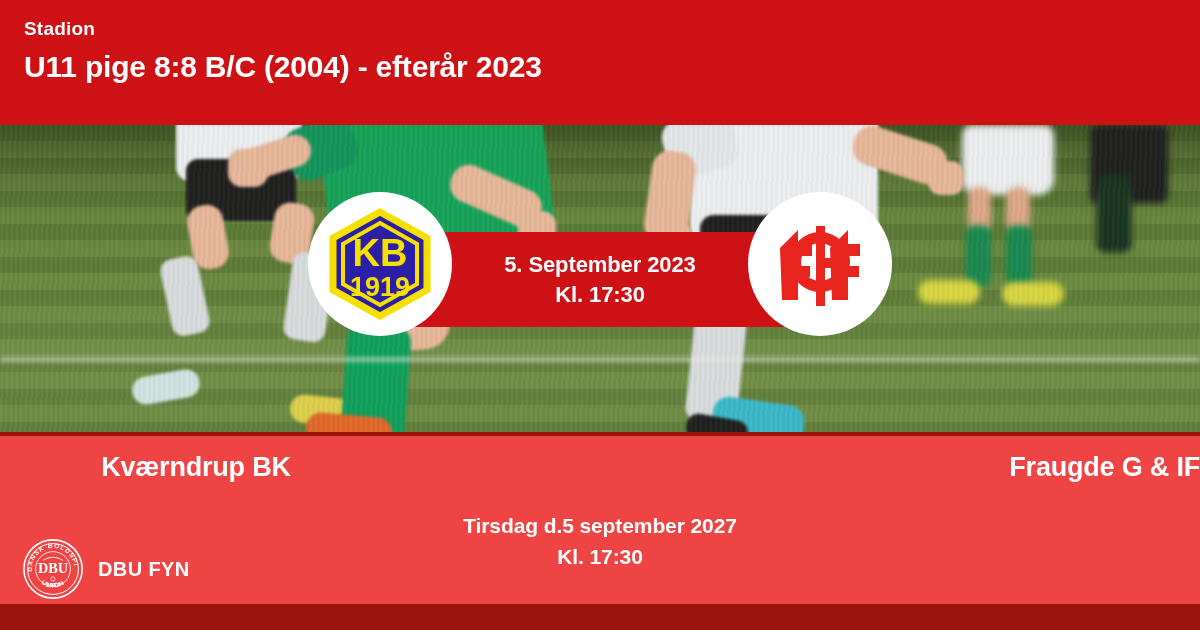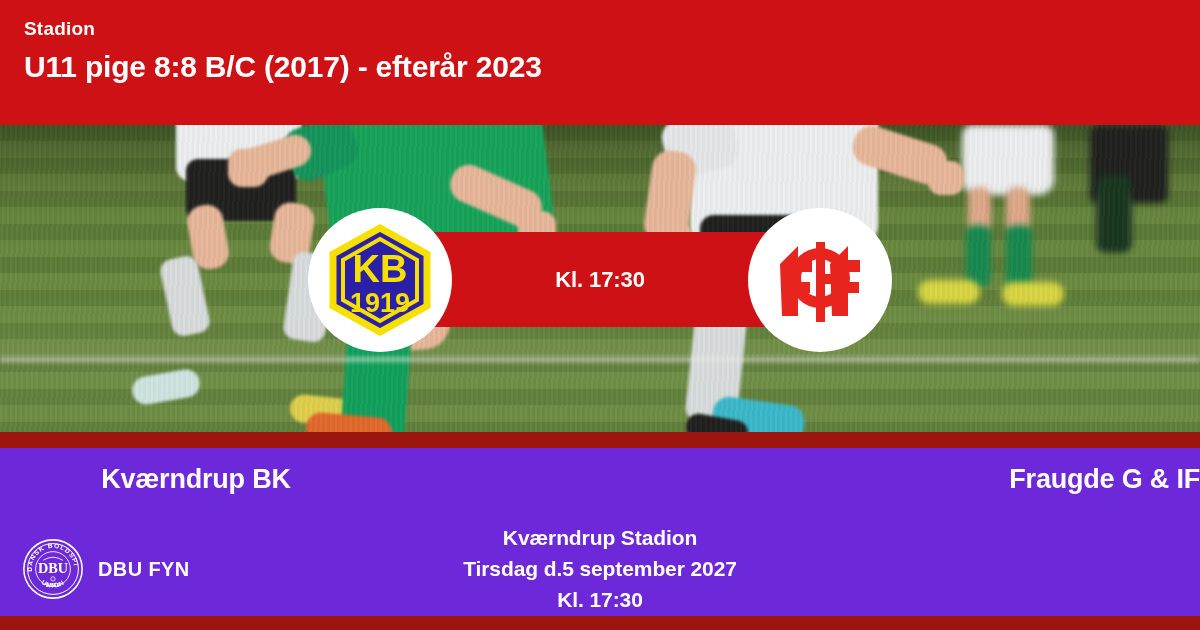--- a/index.html
+++ b/index.html
@@ -123,41 +123,41 @@
     color: #ffffff;
     font-size: 22px;
     font-weight: bold;
     line-height: 30px;
     letter-spacing: -0.1px;
     white-space: nowrap;
   }
 
   .crest {
     position: absolute;
-    top: 208px;
+    top: 192px;
     width: 144px;
     height: 144px;
     border-radius: 50%;
     background: #ffffff;
     z-index: 6;
     display: flex;
     align-items: center;
     justify-content: center;
   }
   .crest-home { left: 308px; }
   .crest-away { left: 748px; }
 
   
   .bottom {
     position: absolute;
     left: 0;
-    top: 448px;
+    top: 436px;
     width: 1200px;
     height: 168px;
-    background: #6d28d9;
+    background: #ef4444;
   }
   .teams {
     position: absolute;
     left: 0;
     top: 13px;
     width: 1200px;
     display: flex;
   }
   .team-name {
     color: #ffffff;
@@ -202,21 +202,21 @@
     letter-spacing: 0.4px;
   }
 </style>
 </head>
 <body>
 
 <div class="poster">
 
   <div class="header">
     <div class="header-kicker">Stadion</div>
-    <div class="header-title">U11 pige 8:8  B/C (2017) - efterår 2023</div>
+    <div class="header-title">U11 pige 8:8  B/C (2004) - efterår 2023</div>
   </div>
 
   <div class="photo">
     <div class="pitch"></div>
 
     <div class="pl soft white" style="left:962px; top:0px; width:92px; height:70px; border-radius:10px 10px 16px 16px;"></div>
     <div class="pl soft skin2" style="left:968px; top:62px; width:23px; height:46px; border-radius:10px;"></div>
     <div class="pl soft skin2" style="left:1006px; top:62px; width:24px; height:46px; border-radius:10px;"></div>
     <div class="pl soft green" style="left:966px; top:100px; width:25px; height:62px; border-radius:9px; background:#18894f;"></div>
     <div class="pl soft green" style="left:1006px; top:100px; width:26px; height:62px; border-radius:9px; background:#18894f;"></div>
@@ -255,20 +255,21 @@
     <div class="pl dark" style="left:700px; top:90px; width:140px; height:86px; border-radius:14px;"></div>
     <div class="pl white2" style="left:690px; top:186px; width:52px; height:112px; border-radius:14px; transform:rotate(6deg);"></div>
     <div class="pl" style="left:712px; top:276px; width:92px; height:42px; border-radius:16px; background:#3bb8c9; transform:rotate(8deg);"></div>
     <div class="pl dark" style="left:686px; top:292px; width:62px; height:26px; border-radius:12px; transform:rotate(10deg);"></div>
 
     <div class="pitch-line" style="top:232px;"></div>
     <div class="pitch-grain"></div>
   </div>
 
   <div class="date-banner">
+    <div class="date-line">5. September 2023</div>
     <div class="date-line">Kl. 17:30</div>
   </div>
 
   <div class="crest crest-home">
     <svg width="120" height="120" viewBox="0 0 120 120">
       <polygon points="60,8 107,34 107,86 60,112 13,86 13,34" fill="#2B1FA8" stroke="#F5E000" stroke-width="7"></polygon>
       <polygon points="60,19 97,40 97,80 60,101 23,80 23,40" fill="none" stroke="#F5E000" stroke-width="4"></polygon>
       <text x="60" y="62" text-anchor="middle" fill="#F5E000" font-family="Liberation Sans, sans-serif" font-size="38" font-weight="bold">KB</text>
       <text x="60" y="92" text-anchor="middle" fill="#F5E000" font-family="Liberation Sans, sans-serif" font-size="27" font-weight="bold">1919</text>
     </svg>
@@ -288,21 +289,20 @@
       </g>
     </svg>
   </div>
 
   <div class="bottom">
     <div class="teams">
       <div class="team-name team-home">Kværndrup BK</div>
       <div class="team-name team-away">Fraugde G &amp; IF</div>
     </div>
     <div class="venue">
-      <div class="venue-line">Kværndrup Stadion</div>
       <div class="venue-line">Tirsdag d.5 september 2027</div>
       <div class="venue-line">Kl. 17:30</div>
     </div>
   </div>
 
   <div class="brand">
     <svg width="62" height="62" viewBox="0 0 100 100">
       <defs>
         <path id="arcTop" d="M 16 50 A 34 34 0 0 1 84 50"></path>
         <path id="arcBot" d="M 20 50 A 30 30 0 0 0 80 50"></path>

